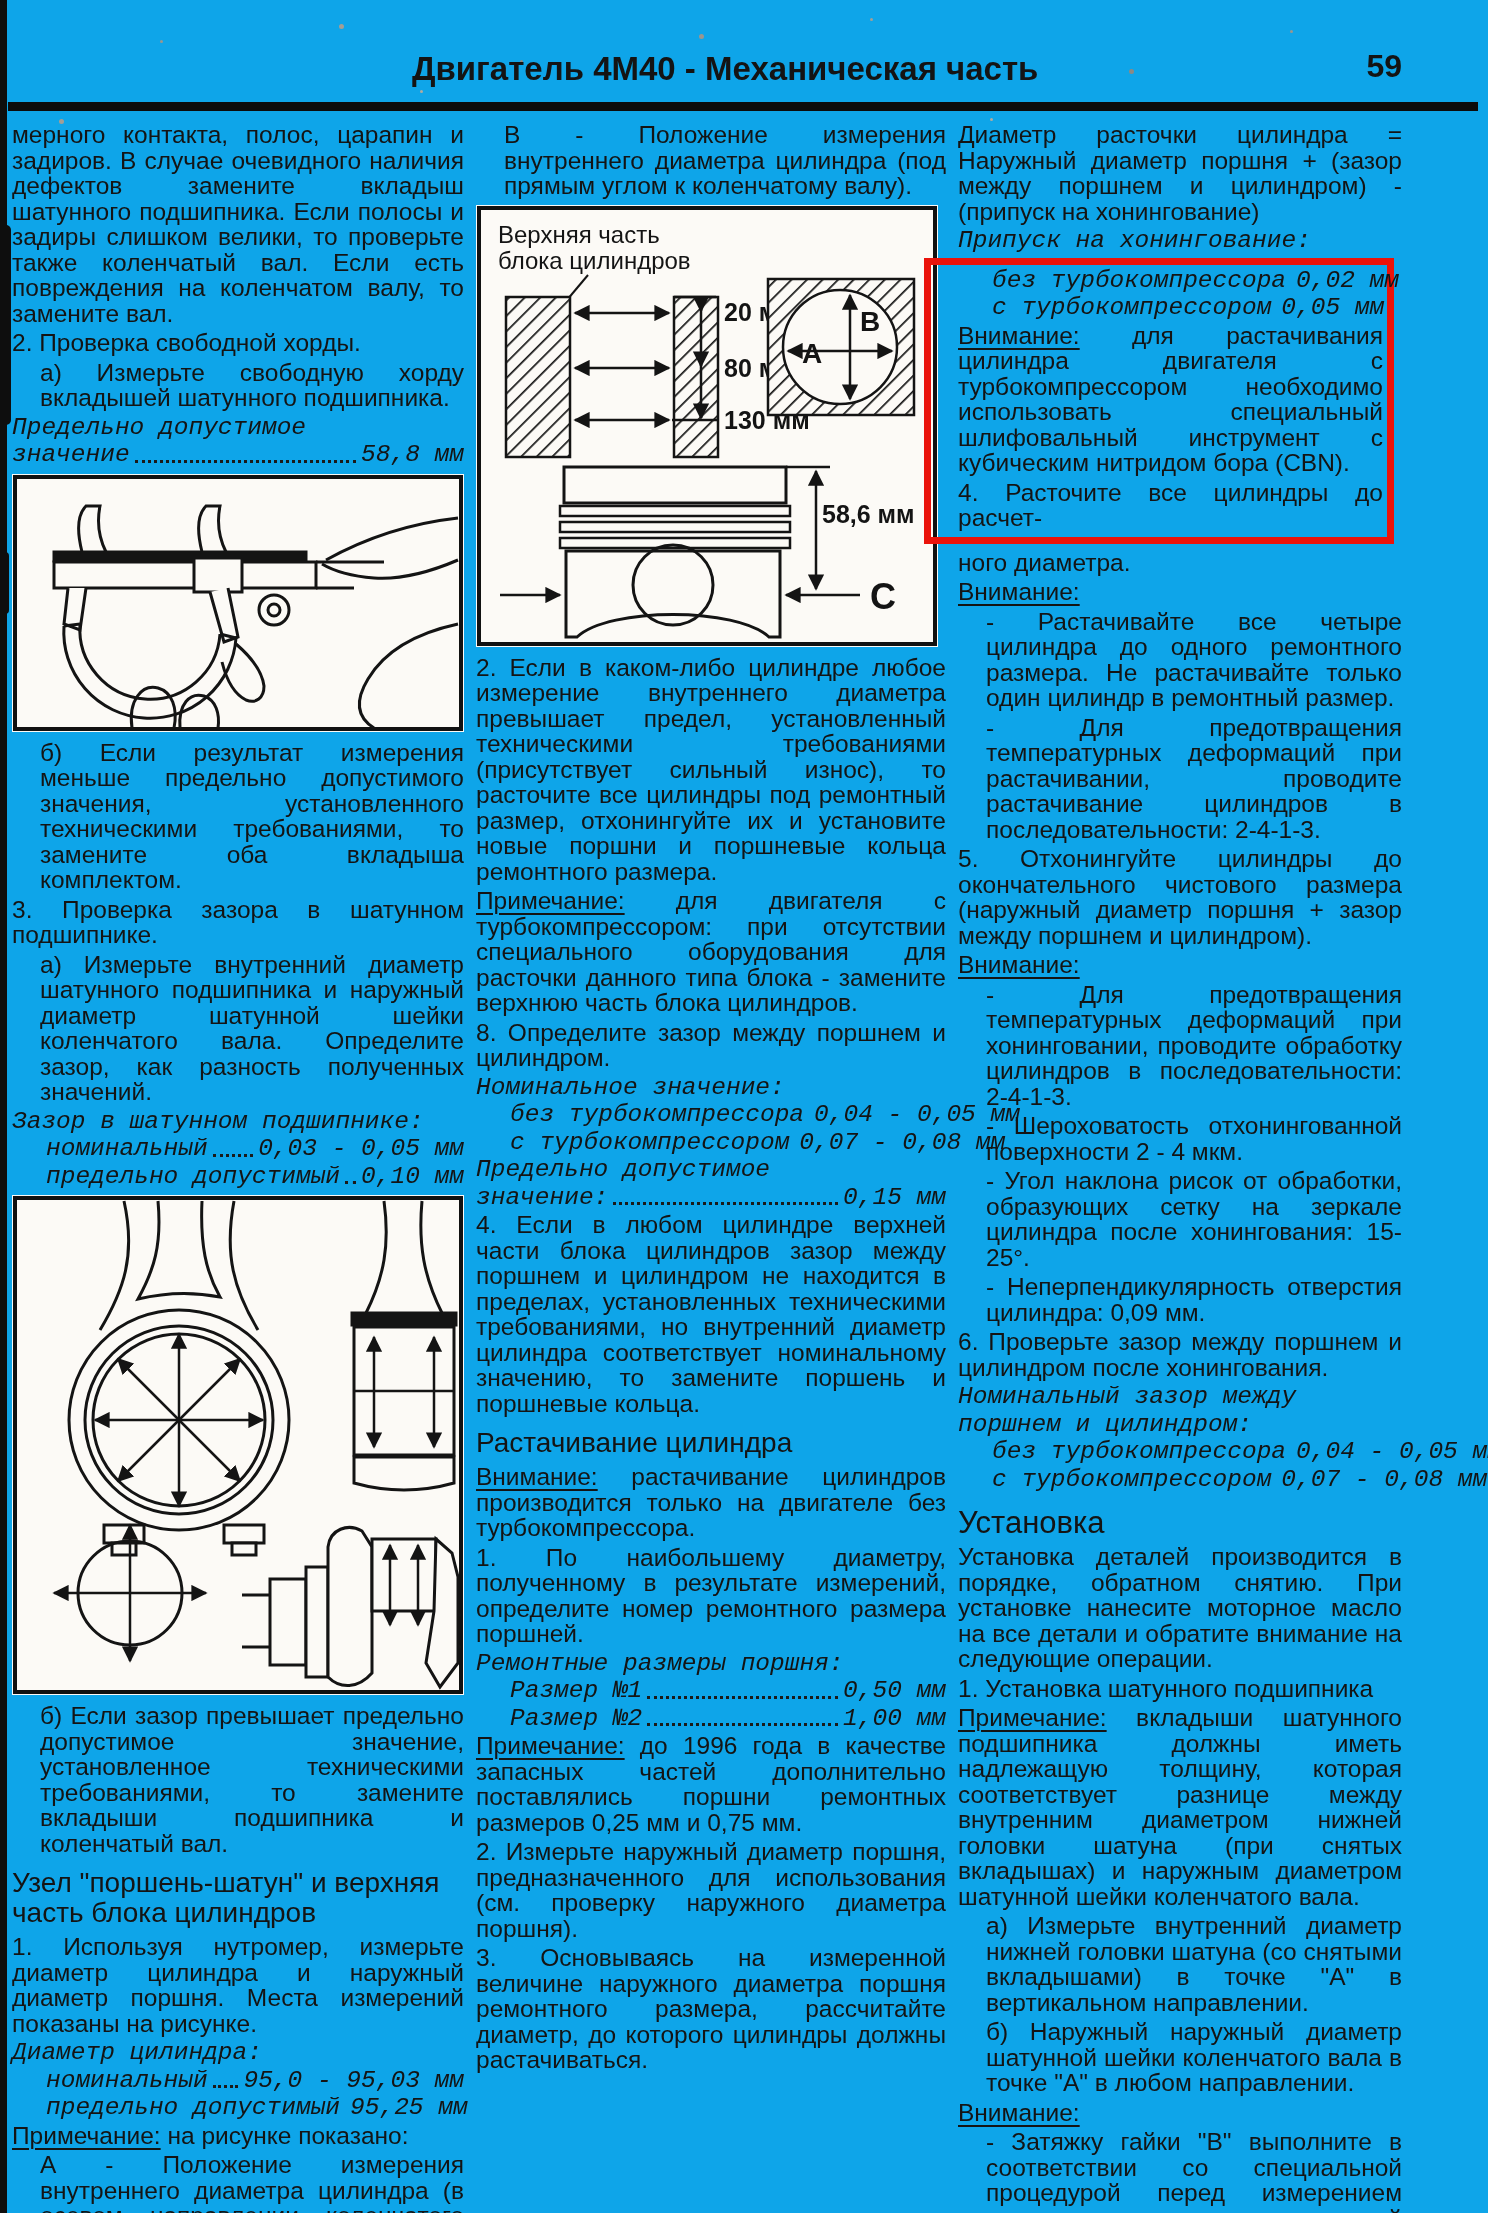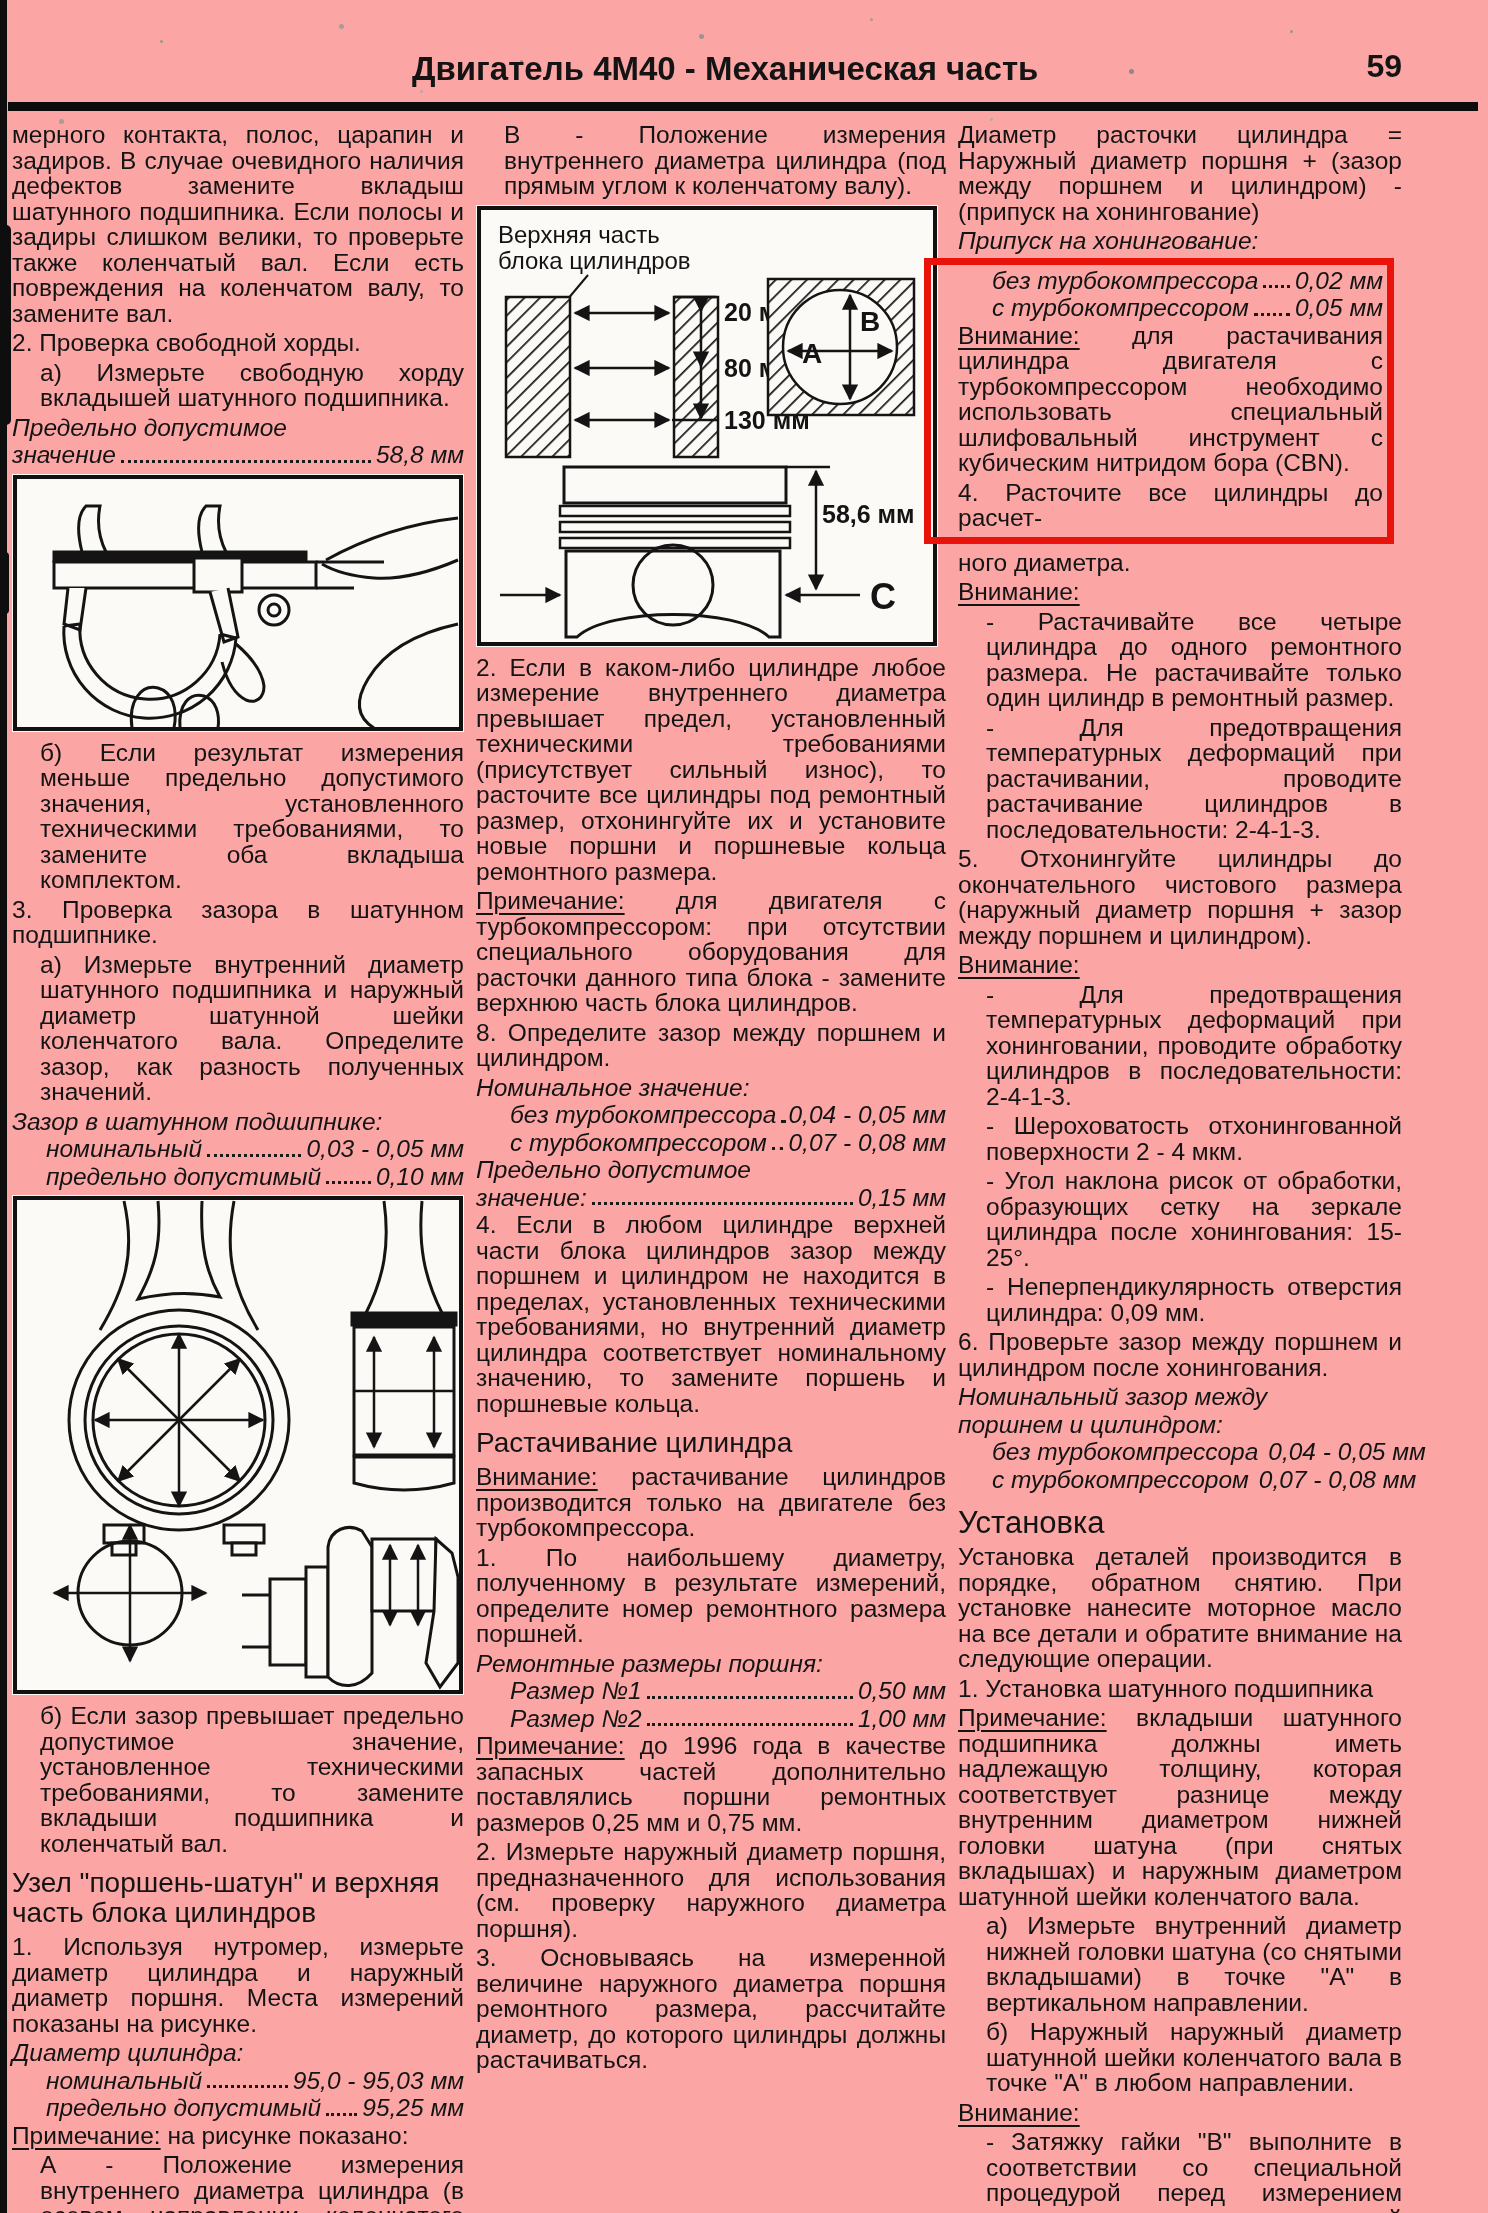--- a/index.html
+++ b/index.html
@@ -1,16 +1,16 @@
 <!DOCTYPE html>
 <html lang="ru"><head>
 <meta charset="utf-8">
 <style>
   html,body{margin:0;padding:0;background:#777;}
-  .page{position:relative;width:1488px;height:2213px;margin:0 auto;background:#fca5a5;
+  .page{position:relative;width:1488px;height:2213px;margin:0 auto;background:#0ea5e9;
         color:#141414;font-family:"Liberation Sans",sans-serif;font-size:24.5px;line-height:25.5px;overflow:hidden;}
   
   .edge{position:absolute;left:0;top:0;width:7px;height:2213px;background:#0e0e0e;}
   .edge-n1{position:absolute;left:0;top:225px;width:11px;height:200px;background:#0e0e0e;border-radius:0 5px 5px 0;}
   .edge-n2{position:absolute;left:0;top:552px;width:9px;height:62px;background:#0e0e0e;border-radius:0 4px 4px 0;}
   .speckles{position:absolute;left:160px;top:40px;width:3px;height:3px;background:#9a968f;border-radius:50%;
      box-shadow:180px -15px 0 1px #a39e95,360px 20px 0 #8d8983,540px -5px 0 1px #9a968f,710px -22px 0 #a39e95,
      260px 50px 0 #b0aba1,970px 30px 0 1px #8d8983,1130px -10px 0 #9a968f,-100px 80px 0 1px #a39e95,830px 78px 0 #b0aba1;}
   
   .hdr{position:relative;height:116px;}
@@ -19,21 +19,21 @@
   .rule{position:absolute;left:8px;right:10px;top:102px;height:9px;background:#0c0c0c;}
   
   .cols{display:flex;gap:12px;padding:6px 0 0 12px;}
   .c1{width:452px;flex:none;}
   .c2{width:470px;flex:none;}
   .c3{width:444px;flex:none;}
   .p{margin:0 0 4px;text-align:justify;hyphens:auto;}
   .sub{padding-left:28px;}
   .it{}
   .u{text-decoration:underline;text-decoration-thickness:2px;text-underline-offset:4px;}
-  .spec{display:flex;align-items:flex-end;font-style:italic;margin:0 0 2px;}
+  .spec{display:flex;align-items:flex-end;font-style:italic;margin:0 0 2px;font-family:Liberation Mono, monospace;}
   .spec .sk,.spec .sv{white-space:nowrap;}
   .spec.ind{padding-left:34px;}
   .lead{flex:1 1 12px;border-bottom:3px dotted #1a1a1a;margin:0 5px 5px;}
   h2{font-family:"Liberation Sans",sans-serif;font-weight:normal;font-size:28px;line-height:30px;margin:12px 0 6px;}
   h2.big{font-size:31px;margin-top:16px;}
   figure{margin:6px 0 8px;padding:0;}
   figure svg{display:block;background:#fcfaf6;}
   .redbox{border:7px solid #ea130b;margin:4px 8px 6px -34px;padding:3px 4px 2px 27px;}
   .fig-t{font-size:24px;fill:#141414;}
   .fig-d{font-size:25px;font-weight:bold;fill:#141414;}

